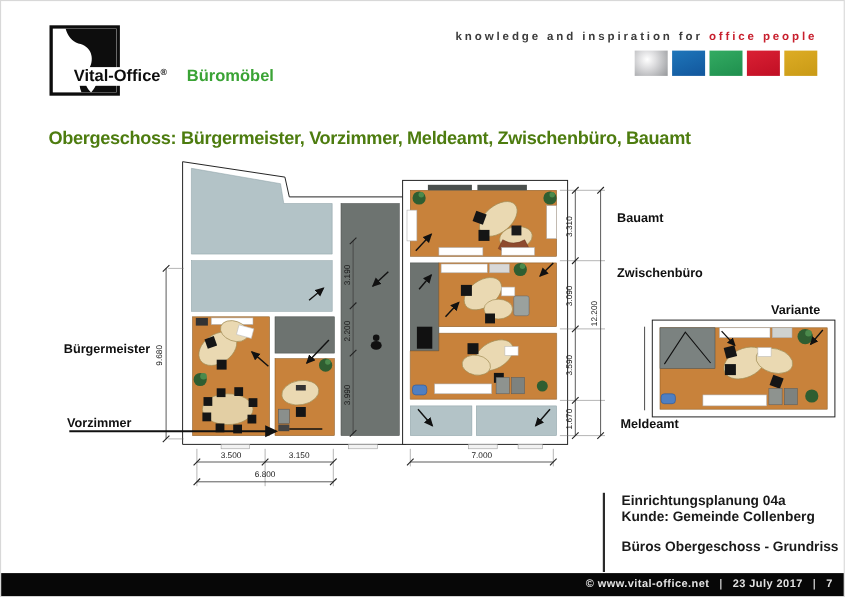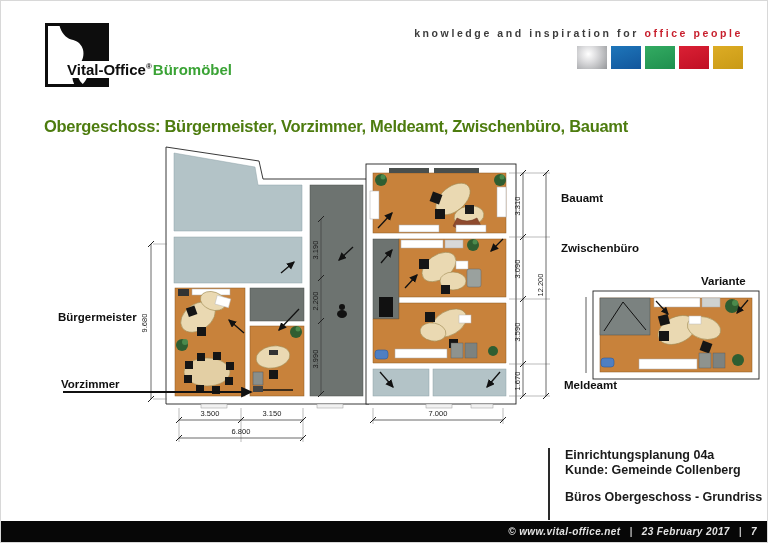--- a/index.html
+++ b/index.html
@@ -8,21 +8,21 @@
     background:#ffffff;font-family:"Liberation Sans",sans-serif;
     border:1px solid #d8d8d8;box-sizing:border-box;
   }
   
   .logo-box{position:absolute;left:44px;top:22px;width:64px;height:64px;
     border:3px solid #0d0d0d;box-sizing:border-box;background:#fff;}
   .logo-box svg{display:block;width:100%;height:100%;}
   .logo-text{position:absolute;left:64px;top:60px;background:#fff;
     padding:0 3px 0 2px;font-weight:bold;font-size:15px;color:#0d0d0d;white-space:nowrap;}
   .logo-text sup{font-size:8px;}
-  .logo-text .green{color:#3aa335;margin-left:1px;}
+  .logo-text .green{color:#3aa335;margin-left:18px;}
   .tagline{position:absolute;right:24px;top:26px;font-size:10.5px;font-weight:bold;
     letter-spacing:2.6px;color:#3c3c3c;white-space:nowrap;}
   .tagline .red{color:#c8202e;}
   .squares{position:absolute;right:24px;top:45px;display:flex;}
   .sq{width:30px;height:23px;margin-left:4px;}
   .sq-silver{background:radial-gradient(circle at 38% 35%, #ffffff 0%, #dcdcde 35%, #95979a 100%);}
   .sq-blue{background:linear-gradient(160deg,#1e76ba,#12569c);}
   .sq-green{background:linear-gradient(160deg,#33ab62,#1f8f4e);}
   .sq-red{background:linear-gradient(160deg,#da2034,#c00f24);}
   .sq-gold{background:linear-gradient(160deg,#ddac24,#c99a16);}
@@ -33,21 +33,21 @@
   .plan-svg{position:absolute;left:0;top:130px;width:768px;height:320px;}
   
   .info-block{position:absolute;left:547px;top:447px;width:210px;height:72px;
     border-left:2px solid #2a2a2a;padding-left:15px;font-size:12.5px;font-weight:bold;
     color:#1a1a1a;line-height:15px;}
   .info-block .gap{height:12px;}
   
   .footer{position:absolute;left:0;bottom:0;width:768px;height:21px;background:#070707;
     display:flex;align-items:center;justify-content:flex-end;
     color:#e3e3e3;font-size:10px;font-weight:bold;letter-spacing:0.4px;}
-  .footer span{margin-right:9px;font-style:italic;}
+  .footer span{margin-right:9px;}
   .footer .sep{color:#bdbdbd;}
   .footer .page{margin-right:12px;}
 </style>
 </head>
 <body>
 
 <div class="logo-box">
   <svg viewBox="0 0 60 60">
     <path d="M12,0 H60 V60 H36 C44,52 44,40 34,38 C40,28 36,16 24,14 C18,12 14,7 12,0 Z" fill="#0d0d0d"></path>
     <path d="M34,38 C29,44 29,54 36,60 H27 C23,51 26,42 34,38 Z" fill="#0d0d0d"></path>
@@ -301,16 +301,16 @@
 <div class="info-block">
   <div>Einrichtungsplanung 04a</div>
   <div>Kunde: Gemeinde Collenberg</div>
   <div class="gap"></div>
   <div>Büros Obergeschoss - Grundriss</div>
 </div>
 
 <div class="footer">
   <span>© www.vital-office.net</span>
   <span class="sep">|</span>
-  <span>23 February 2017</span>
+  <span>23 July 2017</span>
   <span class="sep">|</span>
   <span class="page">7</span>
 </div>
 
 </body></html>

